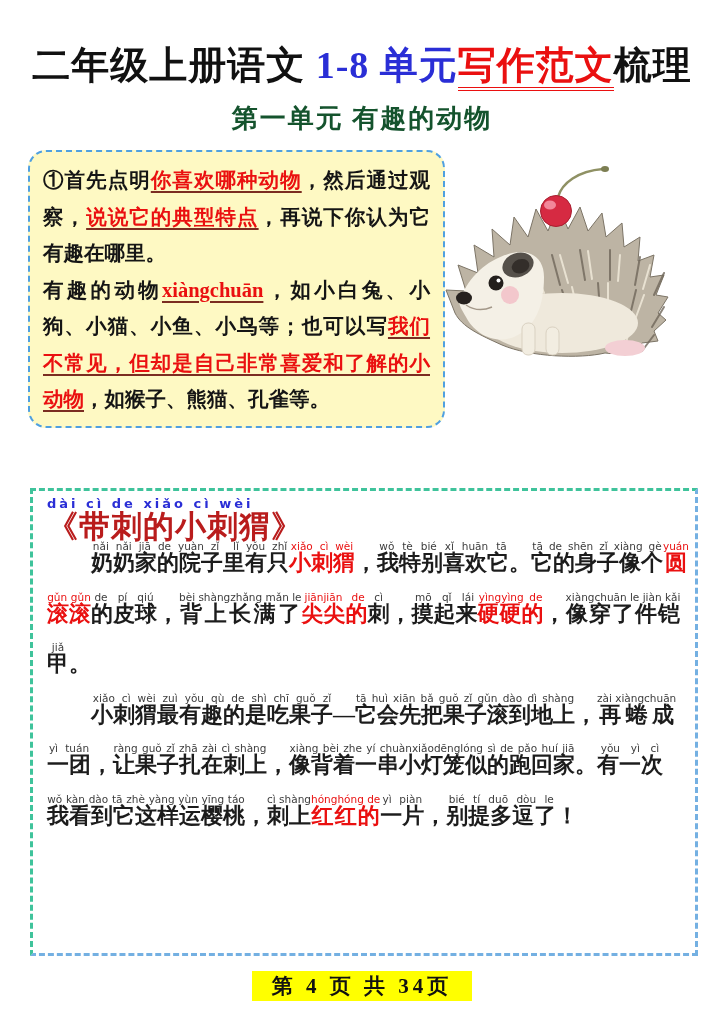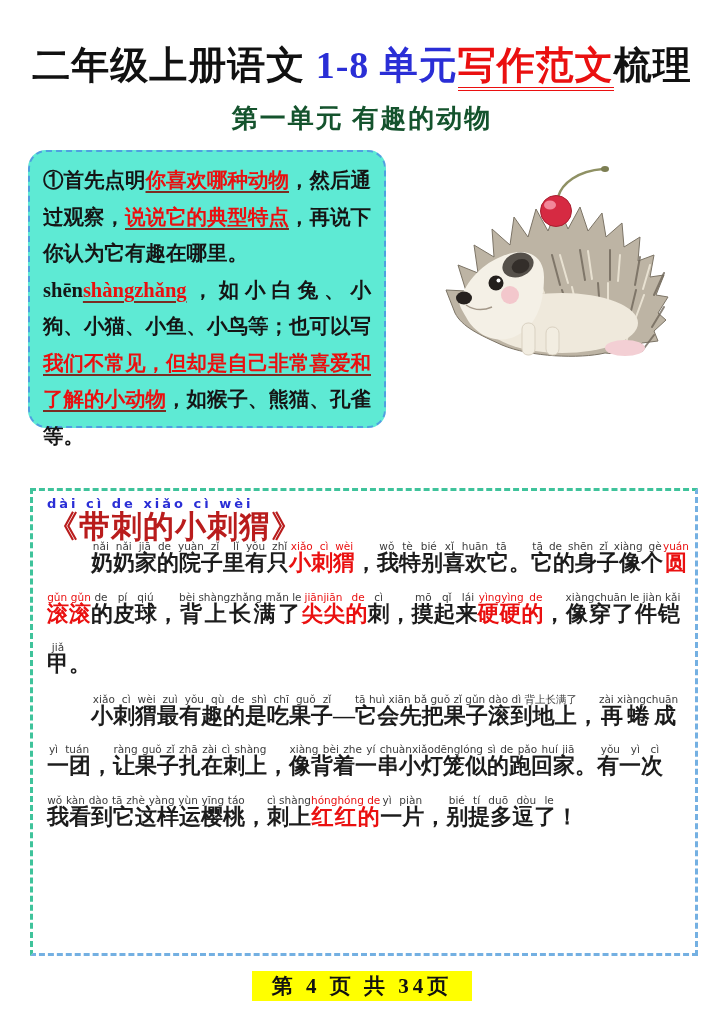--- a/index.html
+++ b/index.html
@@ -18,22 +18,22 @@
   .t-black { color:#111111; }
   .t-blue  { color:#2a2ed6; }
   .t-red   { color:#ea1010; border-bottom:4px double #ea1010; padding-bottom:1px; }
   .subtitle {
     position:absolute; top:101px; left:0; width:100%;
     text-align:center; font-size:26px; font-weight:bold;
     color:#14532d; letter-spacing:2px;
   }
   
   .tips-box {
-    position:absolute; left:28px; top:150px; width:358px; height:278px;
-    box-sizing:border-box; background:#5eead4;
+    position:absolute; left:28px; top:150px; width:417px; height:278px;
+    box-sizing:border-box; background:#fef9c3;
     border:2px dashed #4fa0e0; border-radius:18px;
     padding:10px 13px; font-size:20.5px; font-weight:bold;
     line-height:36.5px; color:#151515; text-align:justify;
   }
   .tip-para { margin:0; }
   .red-u {
     color:#ea1010;
     text-decoration:underline;
     text-decoration-thickness:1.5px;
     text-underline-offset:4px;
@@ -92,21 +92,21 @@
 <div class="page">
 
   <div class="main-title">
     <span class="t-black">二年级上册语文 </span><span class="t-blue">1-8 单元</span><span class="t-red">写作范文</span><span class="t-black">梳理</span>
   </div>
 
   <div class="subtitle">第一单元 有趣的动物</div>
 
   <div class="tips-box">
       <div class="tip-para"><span>①首先点明</span><span class="red-u">你喜欢哪种动物</span><span>，然后通过观察，</span><span class="red-u">说说它的典型特点</span><span>，再说下你认为它有趣在哪里。</span></div>
-      <div class="tip-para"><span>shēn</span><span class="red-u">shàngzhǎng</span><span>，如小白兔、小狗、小猫、小鱼、小鸟等；也可以写</span><span class="red-u">我们不常见，但却是自己非常喜爱和了解的小动物</span><span>，如猴子、熊猫、孔雀等。</span></div>
+      <div class="tip-para"><span>有趣的动物</span><span class="red-u">xiàngchuān</span><span>，如小白兔、小狗、小猫、小鱼、小鸟等；也可以写</span><span class="red-u">我们不常见，但却是自己非常喜爱和了解的小动物</span><span>，如猴子、熊猫、孔雀等。</span></div>
     </div>
 
   <div class="hedgehog-wrap">
     <svg width="280" height="290" viewBox="0 0 280 290" xmlns="http://www.w3.org/2000/svg">
 
       <path d="M 15 158 L 6 135 L 26 136 L 18 110 L 38 118 L 34 90 L 54 102 L 52 74 L 70 90
            L 74 62 L 88 82 L 96 54 L 108 76 L 118 50 L 128 74 L 140 52 L 148 76
            L 162 58 L 166 82 L 182 68 L 184 92 L 200 82 L 198 106 L 214 100 L 210 122
            L 224 120 L 216 140 L 228 142 L 218 158 L 226 165 L 214 176 L 218 186 L 202 188
            C 196 196 180 200 165 198 C 140 204 90 202 62 190 C 40 180 22 172 15 158 Z" fill="#bdb4a4" stroke="#7c7466" stroke-width="1"></path>
@@ -155,21 +155,21 @@
 
   <div class="essay-box">
     <div class="essay-title-wrap">
       <div class="essay-title-pinyin">dài cì de xiǎo cì wèi</div>
       <div class="essay-title">《带刺的小刺猬》</div>
     </div>
     <div class="essay-body">
         <div class="essay-line indent"><ruby><span>奶奶家的院子里有只</span><rt>nǎi nǎi jiā de yuàn zǐ  lǐ yǒu zhǐ</rt></ruby><ruby class="red"><span>小刺猬</span><rt>xiǎo cì wèi</rt></ruby><ruby><span>，</span><rt></rt></ruby><ruby><span>我特别喜欢它</span><rt>wǒ tè bié xǐ huān tā</rt></ruby><ruby><span>。</span><rt></rt></ruby><ruby><span>它的身子像个</span><rt>tā de shēn zǐ xiàng gè</rt></ruby><ruby class="red"><span>圆</span><rt>yuán</rt></ruby></div>
         <div class="essay-line"><ruby class="red"><span>滚滚</span><rt>gǔn gǔn</rt></ruby><ruby><span>的皮球</span><rt>de pí qiú</rt></ruby><ruby><span>，</span><rt></rt></ruby><ruby><span>背上长满了</span><rt>bèi shàngzhǎng mǎn le</rt></ruby><ruby class="red"><span>尖尖的</span><rt>jiānjiān de</rt></ruby><ruby><span>刺</span><rt>cì</rt></ruby><ruby><span>，</span><rt></rt></ruby><ruby><span>摸起来</span><rt>mō qǐ lái</rt></ruby><ruby class="red"><span>硬硬的</span><rt>yìngyìng de</rt></ruby><ruby><span>，</span><rt></rt></ruby><ruby><span>像穿了件铠</span><rt>xiàngchuān le jiàn kǎi</rt></ruby></div>
         <div class="essay-line"><ruby><span>甲</span><rt>jiǎ</rt></ruby><ruby><span>。</span><rt></rt></ruby></div>
-        <div class="essay-line indent"><ruby><span>小刺猬最有趣的是吃果子</span><rt>xiǎo cì wèi zuì yǒu qù de shì chī guǒ zǐ</rt></ruby><ruby><span>—</span><rt></rt></ruby><ruby><span>它会先把果子滚到地上</span><rt>tā huì xiān bǎ guǒ zǐ gǔn dào dì 背上长满了</rt></ruby><ruby><span>，</span><rt></rt></ruby><ruby><span>再蜷成</span><rt>zài xiàngchuān</rt></ruby></div>
+        <div class="essay-line indent"><ruby><span>小刺猬最有趣的是吃果子</span><rt>xiǎo cì wèi zuì yǒu qù de shì chī guǒ zǐ</rt></ruby><ruby><span>—</span><rt></rt></ruby><ruby><span>它会先把果子滚到地上</span><rt>tā huì xiān bǎ guǒ zǐ gǔn dào dì shàng</rt></ruby><ruby><span>，</span><rt></rt></ruby><ruby><span>再蜷成</span><rt>zài xiàngchuān</rt></ruby></div>
         <div class="essay-line"><ruby><span>一团</span><rt>yì tuán</rt></ruby><ruby><span>，</span><rt></rt></ruby><ruby><span>让果子扎在刺上</span><rt>ràng guǒ zǐ zhā zài cì shàng</rt></ruby><ruby><span>，</span><rt></rt></ruby><ruby><span>像背着一串小灯笼似的跑回家</span><rt>xiàng bèi zhe yí chuànxiǎodēnglóng sì de pǎo huí jiā</rt></ruby><ruby><span>。</span><rt></rt></ruby><ruby><span>有一次</span><rt>yǒu yì cì</rt></ruby></div>
         <div class="essay-line"><ruby><span>我看到它这样运樱桃</span><rt>wǒ kàn dào tā zhè yàng yùn yīng táo</rt></ruby><ruby><span>，</span><rt></rt></ruby><ruby><span>刺上</span><rt>cì shàng</rt></ruby><ruby class="red"><span>红红的</span><rt>hónghóng de</rt></ruby><ruby><span>一片</span><rt>yì piàn</rt></ruby><ruby><span>，</span><rt></rt></ruby><ruby><span>别提多逗了</span><rt>bié tí duō dòu le</rt></ruby><ruby><span>！</span><rt></rt></ruby></div>
       </div>
   </div>
 
   <div class="footer">
     <span class="footer-hl">第 4 页 共 34页</span>
   </div>
 
 </div>

